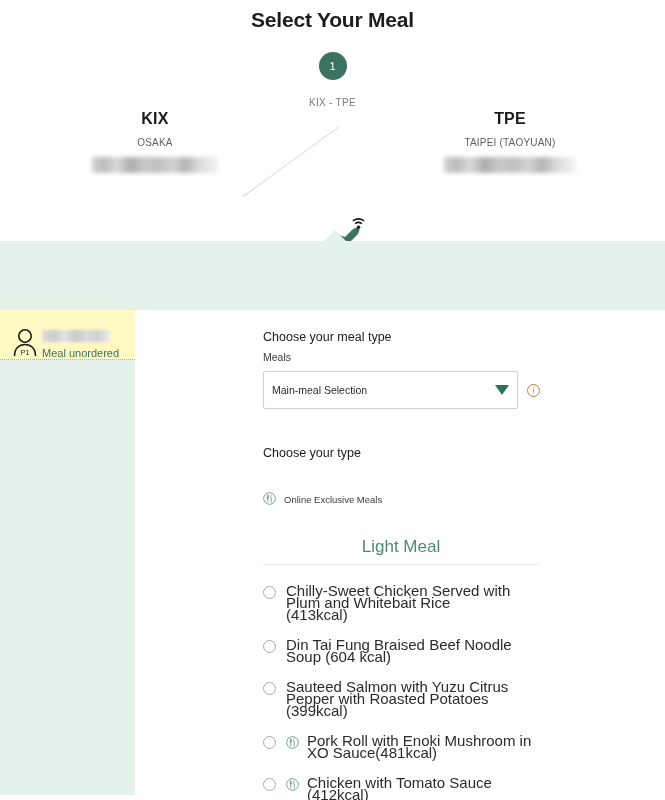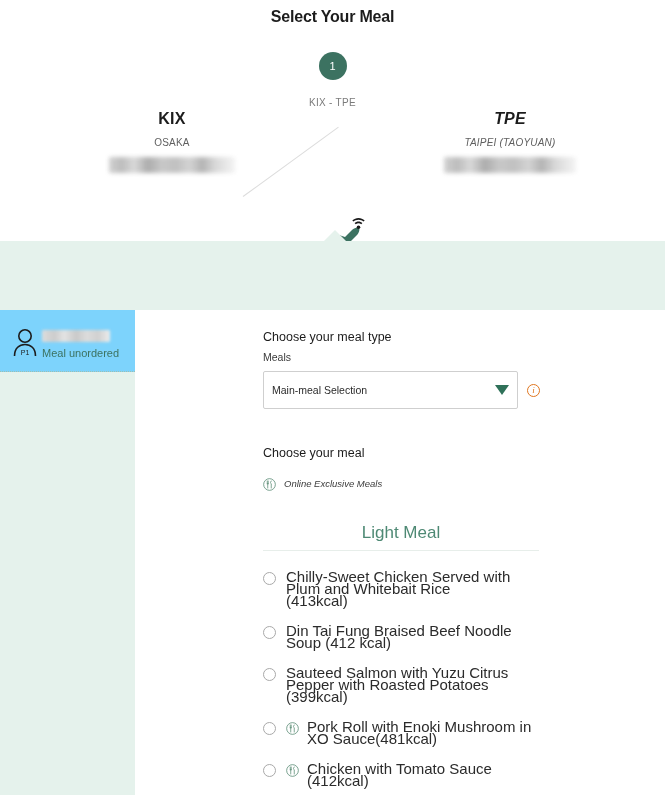--- a/index.html
+++ b/index.html
@@ -19,21 +19,21 @@
     overflow: hidden;
   }
 
   
   .page-title {
     position: absolute;
     top: 8px;
     left: 0;
     width: 665px;
     text-align: center;
-    font-size: 16px;
+    font-size: 21px;
     font-weight: bold;
     letter-spacing: -0.2px;
     color: #1c1c1c;
   }
 
   
   .step-wrap {
     position: absolute;
     top: 52px;
     left: 0;
@@ -64,22 +64,22 @@
     top: 110px;
     left: 0;
     width: 665px;
     height: 110px;
   }
   .airport {
     position: absolute;
     width: 200px;
     text-align: center;
   }
-  .airport.left  { left: 72px; }
-  .airport.right { left: 410px; font-style: italic; }
+  .airport.left  { left: 55px; }
+  .airport.right { left: 410px; }
   .airport-code {
     font-size: 16px;
     font-weight: bold;
     color: #1c1c1c;
     letter-spacing: 0.2px;
   }
   .airport-city {
     margin-top: 9px;
     font-size: 10px;
     color: #5f5f5f;
@@ -173,22 +173,22 @@
     height: 490px;
     background: #ffffff;
   }
 
   
   .pax-card {
     position: absolute;
     left: 0;
     top: 310px;
     width: 135px;
-    height: 62px;
-    background: #7dd3fc;
+    height: 50px;
+    background: #fef9c3;
     border-bottom: 1px dotted #9dbfb2;
   }
   .pax-icon {
     position: absolute;
     left: 12px;
     top: 18px;
     width: 26px;
     height: 30px;
     color: #1c1c1c;
   }
@@ -273,24 +273,23 @@
     line-height: 11px;
     text-align: center;
     font-family: "Liberation Serif", serif;
     font-style: italic;
     cursor: pointer;
   }
 
   .heading2 { margin-top: 37px; }
 
   .exclusive-row {
-    margin-top: 18px;
+    margin-top: 32px;
     display: flex;
-    align-items: flex-start;
-    font-style: italic;
+    align-items: flex-end;
   }
   .meal-badge {
     width: 13px;
     height: 13px;
     color: #5f8f79;
     flex: 0 0 13px;
   }
   .exclusive-label {
     margin-left: 8px;
     font-size: 9.5px;
@@ -404,41 +403,41 @@
     <div class="field-label">Meals</div>
 
     <div class="select-row">
       <div class="select-box">
         <span class="select-value">Main-meal Selection</span>
         <span class="select-caret"></span>
       </div>
       <div class="info-icon">i</div>
     </div>
 
-    <div class="section-heading heading2">Choose your meal</div>
+    <div class="section-heading heading2">Choose your type</div>
 
     <div class="exclusive-row">
       <svg class="meal-badge" viewBox="0 0 14 14">
         <circle cx="7" cy="7" r="6.3" fill="none" stroke="currentColor" stroke-width="0.9"></circle>
         <path d="M4.6 3.2 V6.2 M5.6 3.2 V6.2 M5.1 6.2 V10.8 M4.6 6.2 H5.6" stroke="currentColor" stroke-width="0.85" fill="none" stroke-linecap="round"></path>
         <path d="M8.9 3.2 C8.1 3.2 7.9 4.6 8.2 5.6 C8.4 6.2 8.9 6.3 8.9 6.3 V10.8" stroke="currentColor" stroke-width="0.85" fill="none" stroke-linecap="round"></path>
       </svg>
       <span class="exclusive-label">Online Exclusive Meals</span>
     </div>
 
     <div class="light-meal-title">Light Meal</div>
 
     <div class="options">
         <div class="option">
           <span class="radio"></span>
           <span class="option-text">Chilly-Sweet Chicken Served with Plum and Whitebait Rice (413kcal)</span>
         </div>
         <div class="option">
           <span class="radio"></span>
-          <span class="option-text">Din Tai Fung Braised Beef Noodle Soup (412 kcal)</span>
+          <span class="option-text">Din Tai Fung Braised Beef Noodle Soup (604 kcal)</span>
         </div>
         <div class="option">
           <span class="radio"></span>
           <span class="option-text">Sauteed Salmon with Yuzu Citrus Pepper with Roasted Potatoes (399kcal)</span>
         </div>
         <div class="option has-badge">
           <span class="radio"></span>
           <svg class="option-badge" viewBox="0 0 14 14">
             <circle cx="7" cy="7" r="6.3" fill="none" stroke="currentColor" stroke-width="0.9"></circle>
             <path d="M4.6 3.2 V6.2 M5.6 3.2 V6.2 M5.1 6.2 V10.8 M4.6 6.2 H5.6" stroke="currentColor" stroke-width="0.85" fill="none" stroke-linecap="round"></path>

